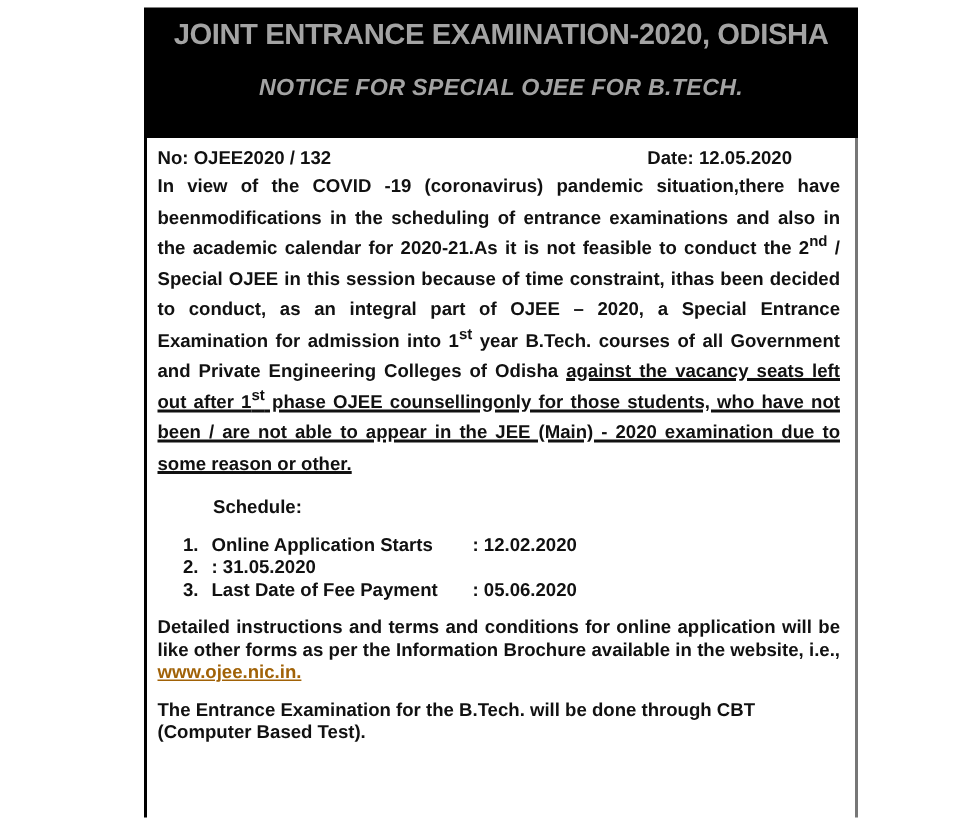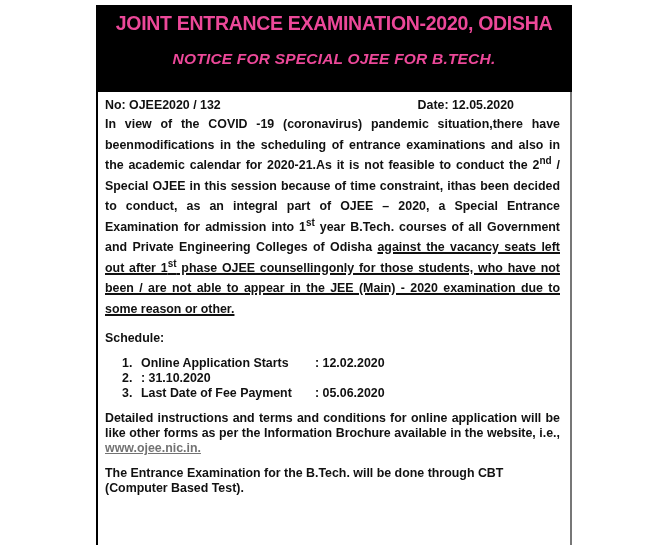--- a/index.html
+++ b/index.html
@@ -1,42 +1,42 @@
 <!DOCTYPE html>
 <html><head>
 <meta charset="utf-8">
 <style>
   html, body { margin: 0; padding: 0; background: #ffffff; }
   body { width: 645px; height: 545px; position: relative; overflow: hidden;
          font-family: "Liberation Sans", sans-serif; color: #000; }
   .header {
     position: absolute; left: 96px; top: 5px; width: 476px; height: 87px;
-    background: #000; color: #ec4899; text-align: center; font-weight: bold;
+    background: #000; color: #a3a3a3; text-align: center; font-weight: bold;
   }
   .h1 { font-size: 19.5px; line-height: 24px; margin-top: 6px; letter-spacing: -0.3px; }
   .h2 { font-size: 15.5px; line-height: 20px; margin-top: 14px; letter-spacing: 0.2px; font-style: italic; }
   .box {
     position: absolute; left: 96px; top: 92px; width: 472px; height: 460px;
     border-left: 2px solid #000; border-right: 2px solid #777;
   }
   .content { position: absolute; left: 105px; top: 92px; width: 455px;
              font-weight: bold; font-size: 12.4px; color: #111; }
   .meta { display: flex; justify-content: space-between; margin-top: 4px; height: 18px; line-height: 18px; }
-  .meta .date { margin-right: 46px; }
+  .meta .date { margin-right: 32px; }
   .para1 { text-align: justify; line-height: 20.5px; margin: 0; text-align-last: left; }
   .para1 .u { text-decoration: underline; text-decoration-thickness: 2px; }
   sup { font-size: 10px; line-height: 0; vertical-align: super; }
   .para2 { line-height: 15px; margin: 5px 0 0 0; text-align: justify; }
-  .sched-title { margin-top: 12px; line-height: 15px; }
+  .sched-title { margin-top: 12px; line-height: 15px; margin-left: 37px; }
   .sched { margin-top: 10px; margin-left: 17px; }
   .sched-row { display: flex; height: 15px; line-height: 15px; }
   .sched-row .num { width: 19px; }
   .sched-row .lbl { width: 174px; }
   .para3 { margin-top: 10px; line-height: 15px; text-align: justify; }
-  .link { color: #737373; text-decoration: underline; }
+  .link { color: #a16207; text-decoration: underline; }
   .para4 { margin-top: 10px; line-height: 15px; }
 </style>
 </head>
 <body>
 
 <div class="header">
   <div class="h1">JOINT ENTRANCE EXAMINATION-2020, ODISHA</div>
   <div class="h2">NOTICE FOR SPECIAL OJEE FOR B.TECH.</div>
 </div>
 
@@ -53,21 +53,21 @@
 
   <div class="sched-title">Schedule:</div>
   <div class="sched">
     <div class="sched-row">
       <span class="num">1.</span>
       <span class="lbl">Online Application Starts</span>
       <span>: 12.02.2020</span>
     </div>
     <div class="sched-row">
       <span class="num">2.</span>
-      <span>: 31.10.2020</span>
+      <span>: 31.05.2020</span>
     </div>
     <div class="sched-row">
       <span class="num">3.</span>
       <span class="lbl">Last Date of Fee Payment</span>
       <span>: 05.06.2020</span>
     </div>
   </div>
 
   <div class="para3"><span>Detailed instructions and terms and conditions for online application will be like other forms as per the Information Brochure available in the website, i.e., </span><a class="link">www.ojee.nic.in.</a></div>
 

